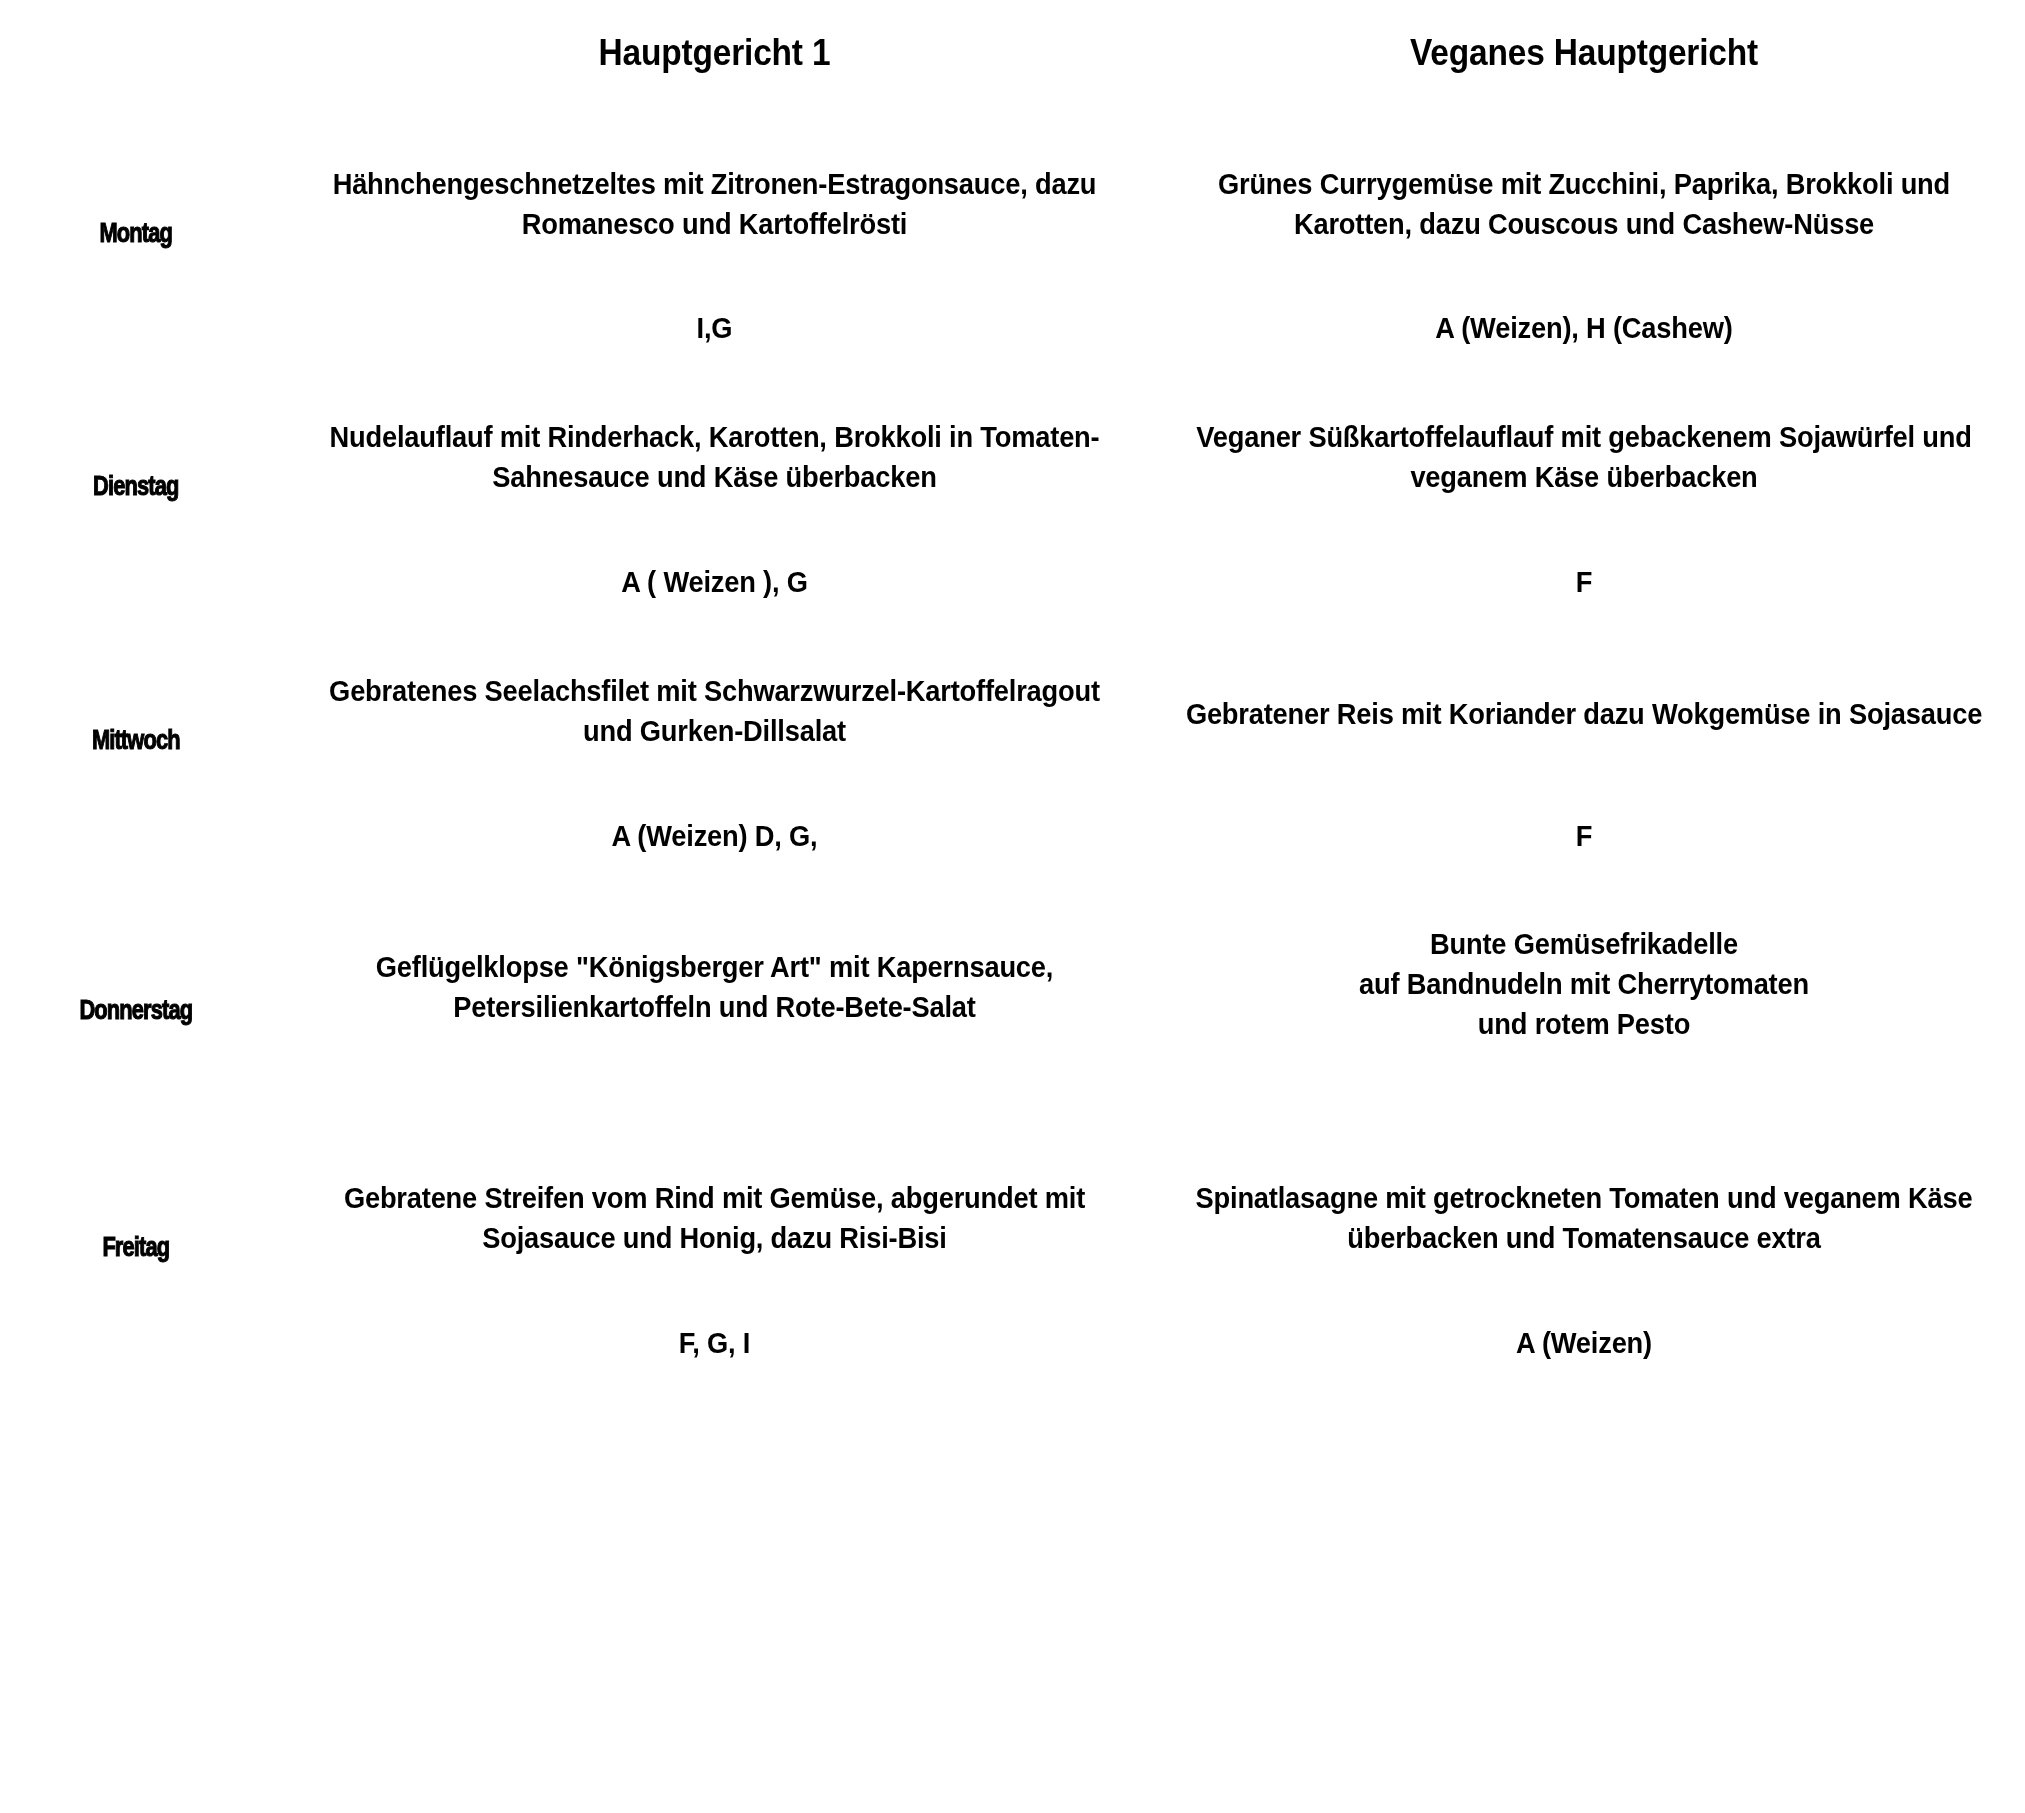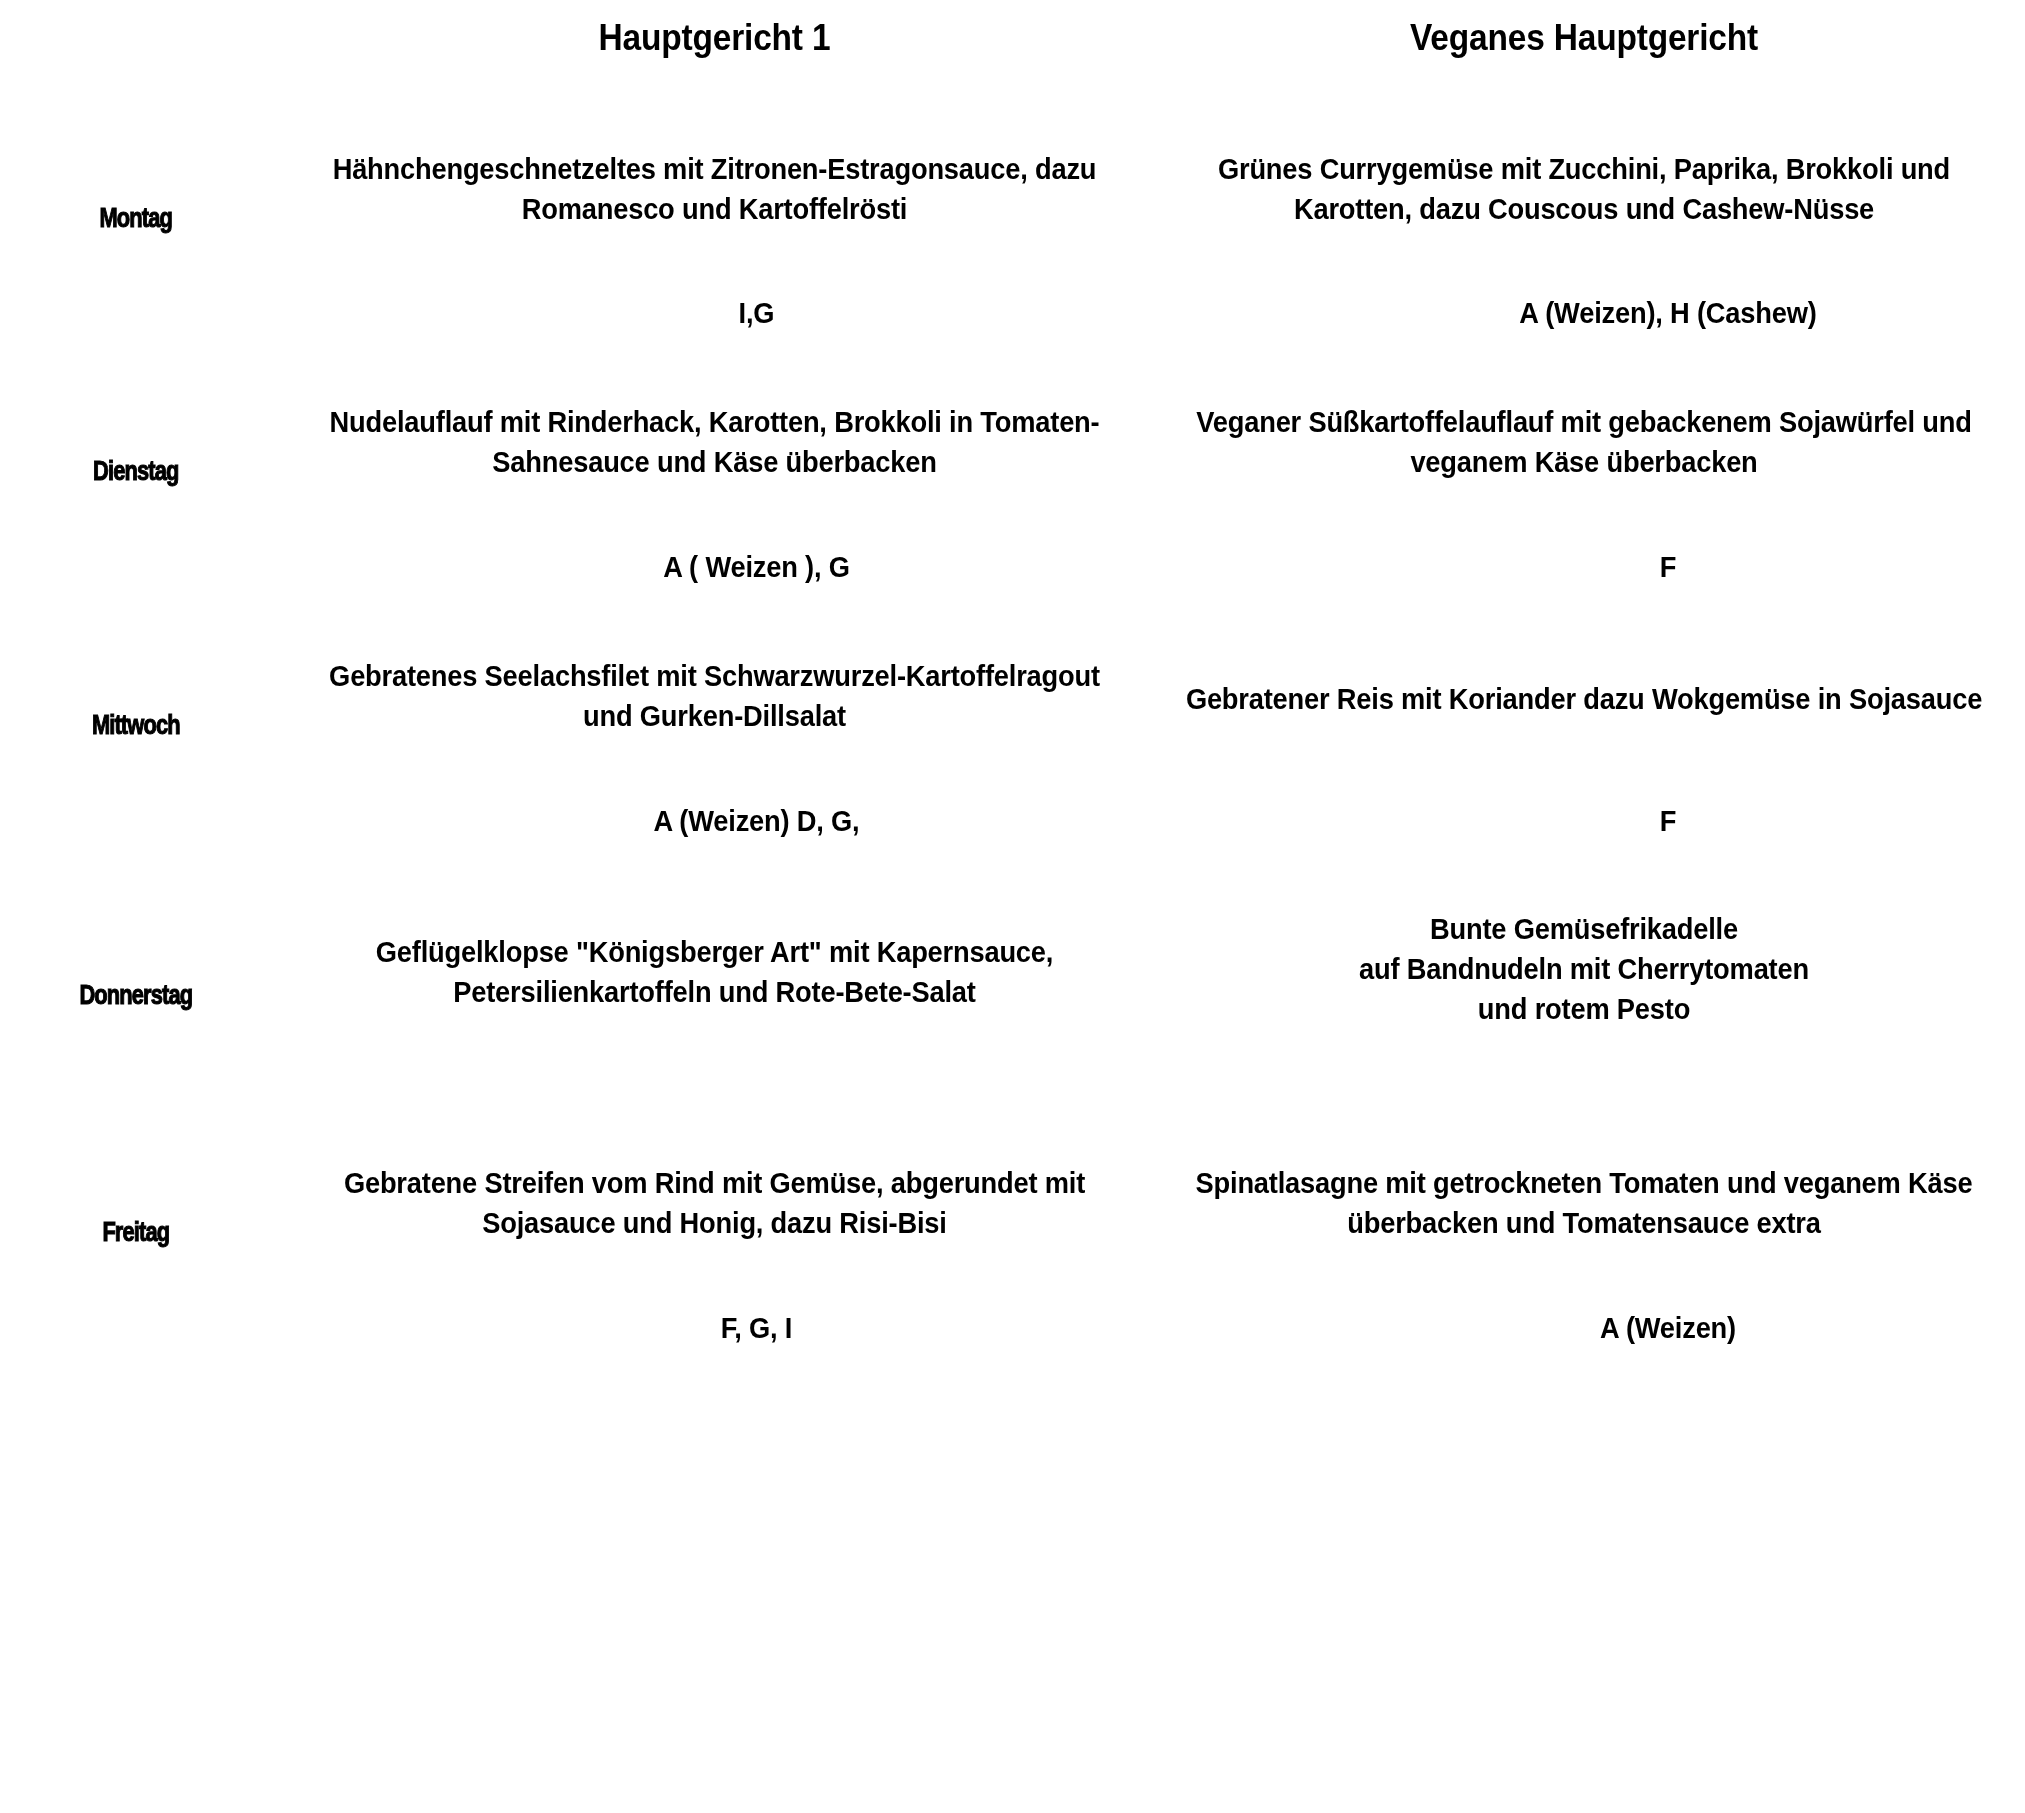--- a/index.html
+++ b/index.html
@@ -22,21 +22,21 @@
     width: 2025px;
     height: 1814px;
     box-sizing: border-box;
   }
 
   
   .header-row {
     display: flex;
     width: 100%;
     align-items: flex-start;
-    padding-top: 18px;
+    padding-top: 33px;
     box-sizing: border-box;
   }
   .col-day   { width: 286px; flex: 0 0 286px; }
   .col-main  { width: 857px; flex: 0 0 857px; }
   .col-vegan { width: 882px; flex: 0 0 882px; }
 
   .col-head {
     text-align: center;
     font-weight: bold;
     font-size: 36px;
@@ -74,21 +74,20 @@
     transform: scaleX(0.94);
     letter-spacing: -0.2px;
     padding: 0 7.7px;
     box-sizing: border-box;
   }
 
   .allergen-row {
     display: flex;
     width: 100%;
     box-sizing: border-box;
-    gap: 42px;
   }
   .allergen {
     text-align: center;
     font-size: 29px;
     font-weight: 600;
     line-height: 1.2;
     transform: scaleX(0.94);
     letter-spacing: -0.2px;
     box-sizing: border-box;
   }

